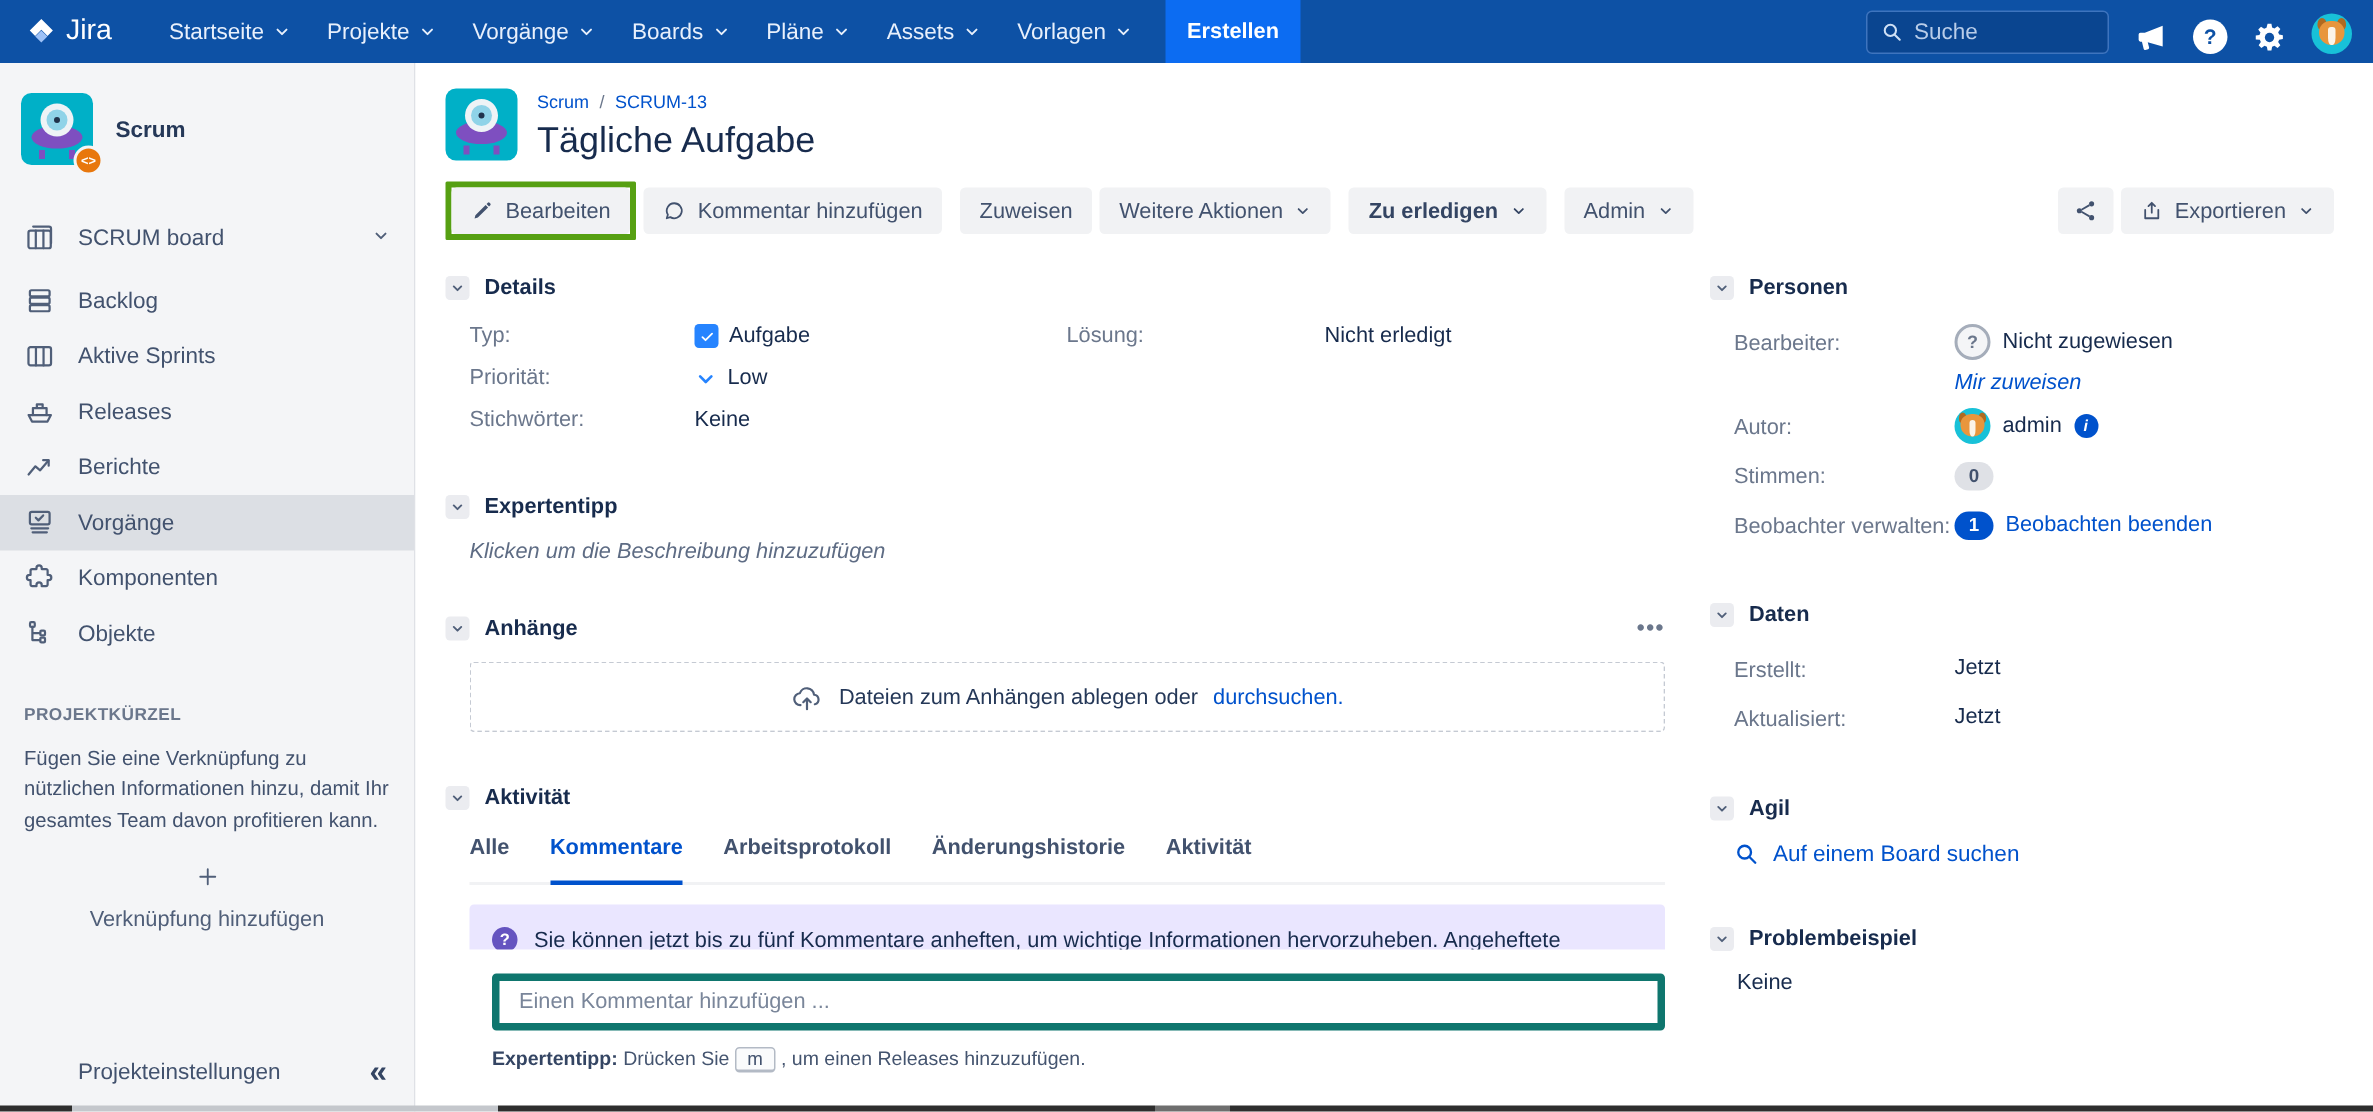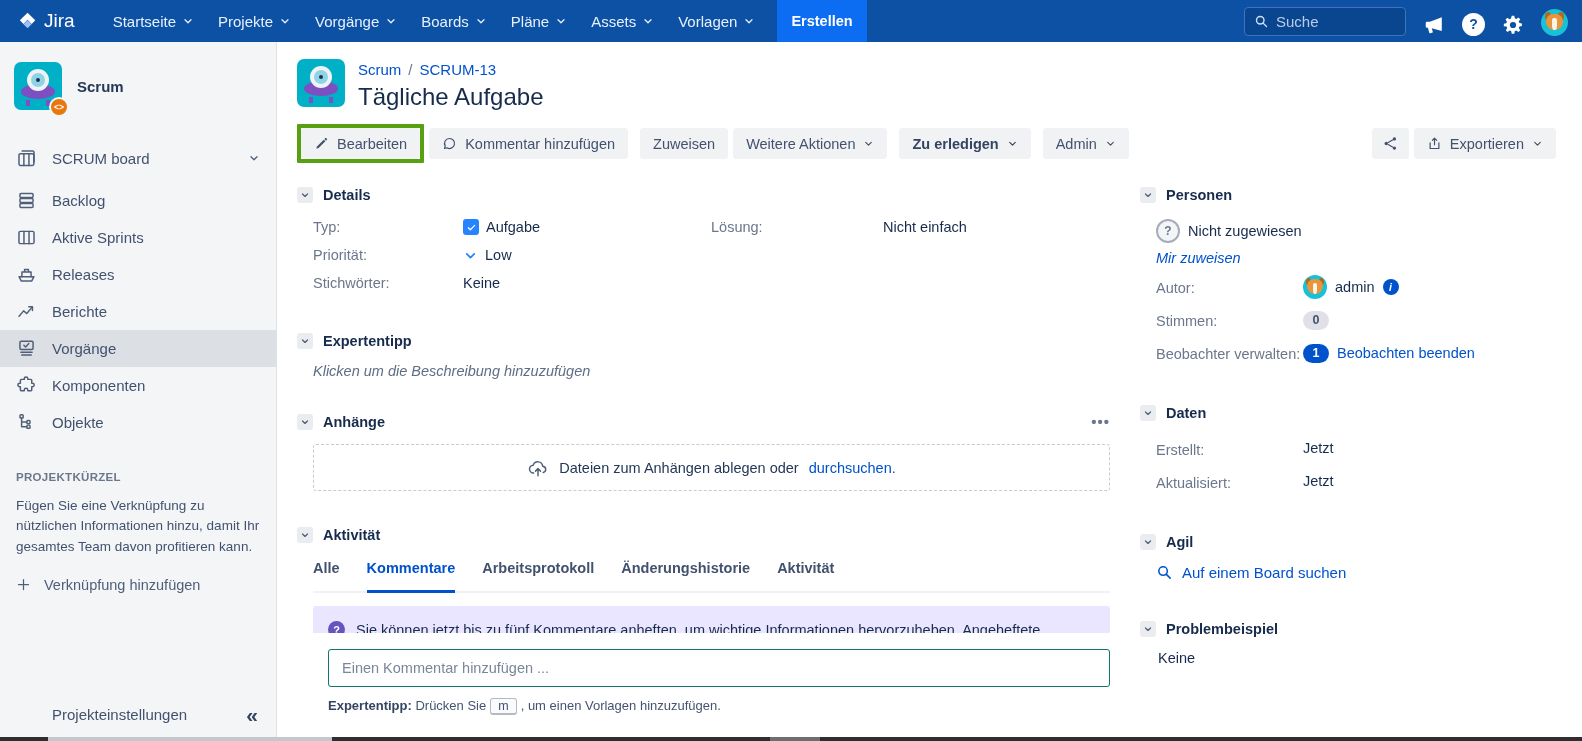--- a/index.html
+++ b/index.html
@@ -43,30 +43,30 @@
   .pname { font-size:15px; font-weight:700; color:#253858; }
   .menu { margin-top:30px; }
   .menu-item { height:37px; display:flex; align-items:center; gap:15px; padding:0 16px; font-size:15px; color:#42526E; cursor:default; }
   .menu-item.first { margin-bottom:5px; }
   .menu-item.selected { background:#DCDFE4; }
   .mi-ico { width:21px; height:21px; color:#505F79; flex:none; }
   .mi-ico svg { width:100%; height:100%; fill:none; stroke:currentColor; stroke-width:1.7; stroke-linecap:round; stroke-linejoin:round; }
   .mi-chev { margin-left:auto; color:#505F79; }
   .kurzel-h { margin:30px 16px 0; font-size:11.5px; font-weight:700; color:#6B778C; letter-spacing:.3px; }
   .kurzel-t { margin:13px 16px 0; font-size:13.5px; line-height:1.5; color:#42526E; }
-  .add-link { margin:20px 16px; display:flex; align-items:center; gap:13px; color:#505F79; font-size:14.5px; }
+  .add-link { margin:20px 16px; display:flex; align-items:center; gap:13px; color:#505F79; font-size:14.5px;flex-direction:column; }
   .add-link svg { width:15px; height:15px; fill:none; stroke:#505F79; stroke-width:2; stroke-linecap:round; }
   .settings-row { position:absolute; bottom:16px; left:0; width:100%; display:flex; align-items:center; gap:14px; padding:0 18px; color:#42526E; font-size:15px; }
   .settings-row .gear-s { width:20px; height:20px; }
   .collapse { margin-left:auto; font-size:21px; font-weight:700; color:#344563; line-height:1; }
 
   
   .issue-header { padding:17px 0 0 20px; display:flex; gap:13px; }
   .iavatar { width:48px; height:48px; border-radius:7px; background:#00B0C7; position:relative; flex:none; }
-  .bc { font-size:15px; margin-top:2px; }
+  .bc { font-size:12px; margin-top:2px; }
   .bc a { color:#0052CC; text-decoration:none; }
   .bc .sep { color:#6B778C; margin:0 7px; }
   .issue-title { font-size:24px; font-weight:500; color:#172B4D; margin-top:5px; }
 
   
   .toolbar { display:flex; align-items:center; margin:13px 0 0 20px; padding-right:26px; }
   .btn { height:31px; display:inline-flex; align-items:center; gap:8px; background:#F1F2F4; border-radius:3.5px; padding:0 13px; font-size:14.5px; color:#42526E; white-space:nowrap; cursor:default; }
   .btn svg { width:15px; height:15px; flex:none; }
   .btn .chv { width:11px; height:11px; }
   .btn.bold { font-weight:700; color:#344563; }
@@ -111,21 +111,21 @@
   .tab.active::after { content:""; position:absolute; left:0; right:0; bottom:-2px; height:3px; background:#0052CC; }
 
   .banner { margin:13px 0 0 16px; background:#EAE6FF; border-radius:3px; padding:13px 15px; display:flex; gap:11px; }
   .banner-ico { width:17px; height:17px; border-radius:50%; background:#6554C0; color:#fff; font-size:11px; font-weight:700; display:flex; align-items:center; justify-content:center; flex:none; margin-top:2px; }
   .banner-body { font-size:14.5px; color:#172B4D; line-height:1.55; }
   .banner-links { margin-top:6px; font-weight:600; }
   .banner-links a { color:#0052CC; text-decoration:none; }
   .banner-links .dot { color:#505F79; margin:0 6px; }
 
   .comment-footer { position:absolute; left:20px; top:591px; width:829px; height:108px; background:#fff; z-index:5; padding-top:16px; }
-  .comment-input { display:block; margin-left:31px; width:782px; height:38px; border:1px solid #0f766e; border-radius:3px; font-size:14.5px; color:#42526E; padding:0 13px; font-family:"Liberation Sans",sans-serif; outline:none; }
+  .comment-input { display:block; margin-left:31px; width:782px; height:38px; border:5px solid #0f766e; border-radius:3px; font-size:14.5px; color:#42526E; padding:0 13px; font-family:"Liberation Sans",sans-serif; outline:none; }
   .comment-input::placeholder { color:#7A869A; }
   .tip { margin:11px 0 0 31px; font-size:13px; color:#44546F; }
   .tip b { color:#344563; }
   .kbd { display:inline-block; border:1px solid #B3BAC5; border-bottom-width:2px; border-radius:3px; padding:0 7px; margin:0 4px; font-size:12.5px; color:#42526E; background:#FAFBFC; }
 
   
   .rfield { display:flex; padding-left:16px; margin-bottom:9px; font-size:14.5px; }
   .rlabel { width:147px; flex:none; color:#6B778C; padding-top:3px; line-height:1.45; }
   .rvalue { color:#172B4D; }
   .vrow { display:flex; align-items:center; gap:8px; }
@@ -456,21 +456,21 @@
                 </span>
               </div>
               <div class="field">
                 <span class="flabel">Stichwörter:</span>
                 <span class="fvalue">Keine</span>
               </div>
             </div>
             <div class="fcol-r">
               <div class="field">
                 <span class="flabel wide">Lösung:</span>
-                <span class="fvalue">Nicht einfach</span>
+                <span class="fvalue">Nicht erledigt</span>
               </div>
             </div>
           </div>
         </div>
 
         <div class="section" style="margin-bottom:34px;">
           <div class="section-head">
             <span class="twisty">
                 <svg class="chv" viewBox="0 0 24 24">
                   <path d="M6 9.5l6 6 6-6"></path>
@@ -535,20 +535,21 @@
           <div class="section-head">
             <span class="twisty">
                 <svg class="chv" viewBox="0 0 24 24">
                   <path d="M6 9.5l6 6 6-6"></path>
                 </svg>
               </span>
             <span class="section-title">Personen</span>
           </div>
           <div class="rfields" style="margin-top:16px;">
             <div class="rfield">
+              <span class="rlabel">Bearbeiter:</span>
               <span class="rvalue">
                 <span class="vrow">
                   <span class="q-avatar">?</span>
                   <span>Nicht zugewiesen</span>
                 </span>
                 <a href="#" class="link assign-link">Mir zuweisen</a>
               </span>
             </div>
             <div class="rfield">
               <span class="rlabel">Autor:</span>
@@ -630,21 +631,21 @@
           <div class="rplain">Keine</div>
         </div>
 
       </div>
     </div>
 
     <div class="comment-footer">
       <input type="text" class="comment-input" placeholder="Einen Kommentar hinzufügen ..." style="">
       <div class="tip">
         <b>Expertentipp:</b>
-        <span>Drücken Sie</span><span class="kbd">m</span><span>, um einen Vorlagen hinzuzufügen.</span>
+        <span>Drücken Sie</span><span class="kbd">m</span><span>, um einen Releases hinzuzufügen.</span>
       </div>
     </div>
   </div>
 </div>
 
 <div class="edge" style="left:0;width:48px;background:#2E2E2E;"></div>
 <div class="edge" style="left:48px;width:284px;background:#C4C7CC;"></div>
 <div class="edge" style="left:332px;width:438px;background:#2E2E2E;"></div>
 <div class="edge" style="left:770px;width:50px;background:#6E6E6E;"></div>
 <div class="edge" style="left:820px;width:762px;background:#2E2E2E;"></div>

